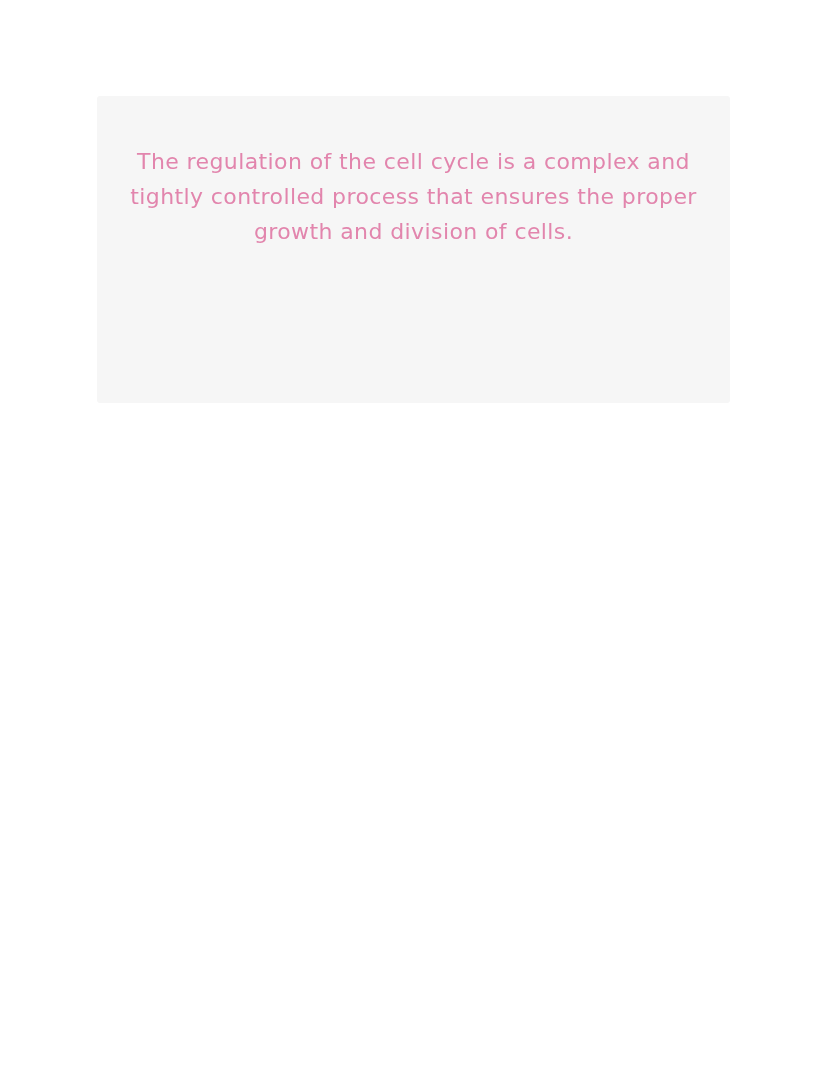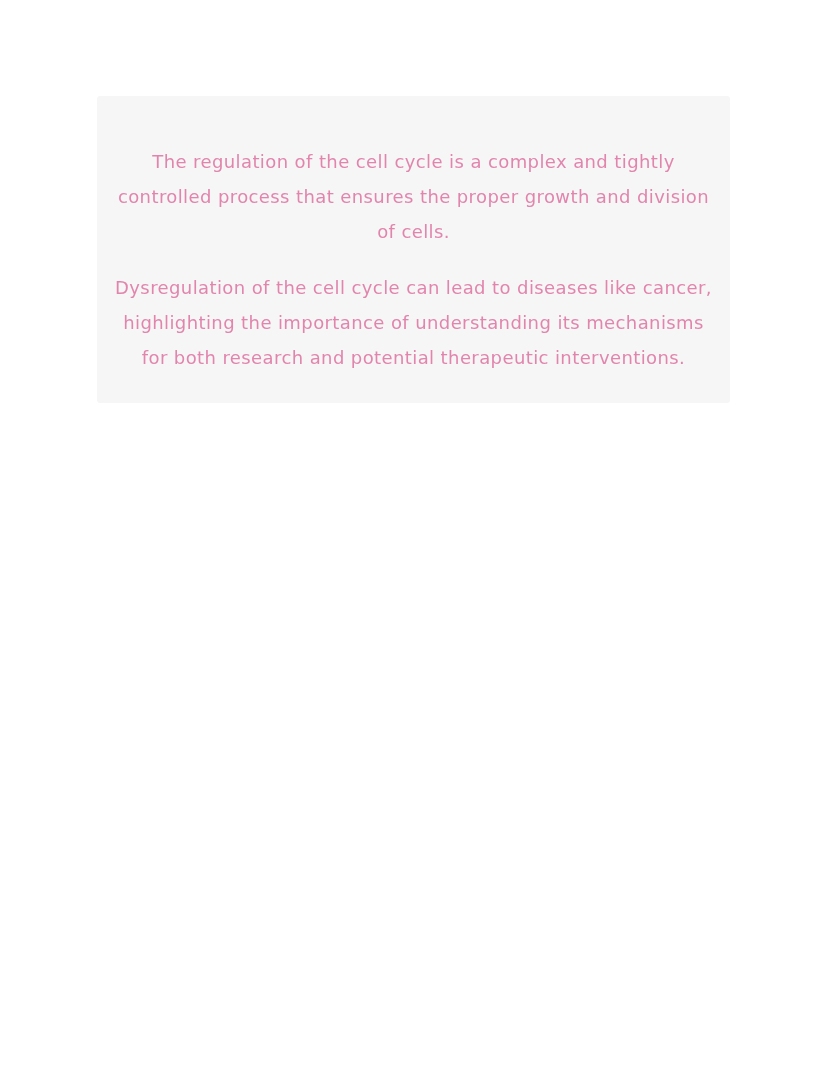--- a/index.html
+++ b/index.html
@@ -19,28 +19,27 @@
     left: 97px;
     top: 96px;
     width: 633px;
     height: 307px;
     box-sizing: border-box;
     padding: 48px 12px 0 12px;
     border-radius: 3px;
   }
   .text-card p {
     margin: 0 0 21px 0;
-    font-size: 18px;
+    font-size: 22px;
     line-height: 35px;
     letter-spacing: 0.4px;
     text-align: center;
     font-weight: 400;
   }
 </style>
 </head>
 <body style="background: rgb(255, 255, 255);">
 
 <div class="page">
   <div class="text-card" style="background-color: rgb(246, 246, 246);">
     <p style="color: rgb(226, 133, 173);">The regulation of the cell cycle is a complex and tightly controlled process that ensures the proper growth and division of cells.</p>
-    <p style="color: rgb(226, 133, 173);">Dysregulation of the cell cycle can lead to diseases like cancer, highlighting the importance of understanding its mechanisms for both research and potential therapeutic interventions.</p>
   </div>
 </div>
 
 </body></html>

